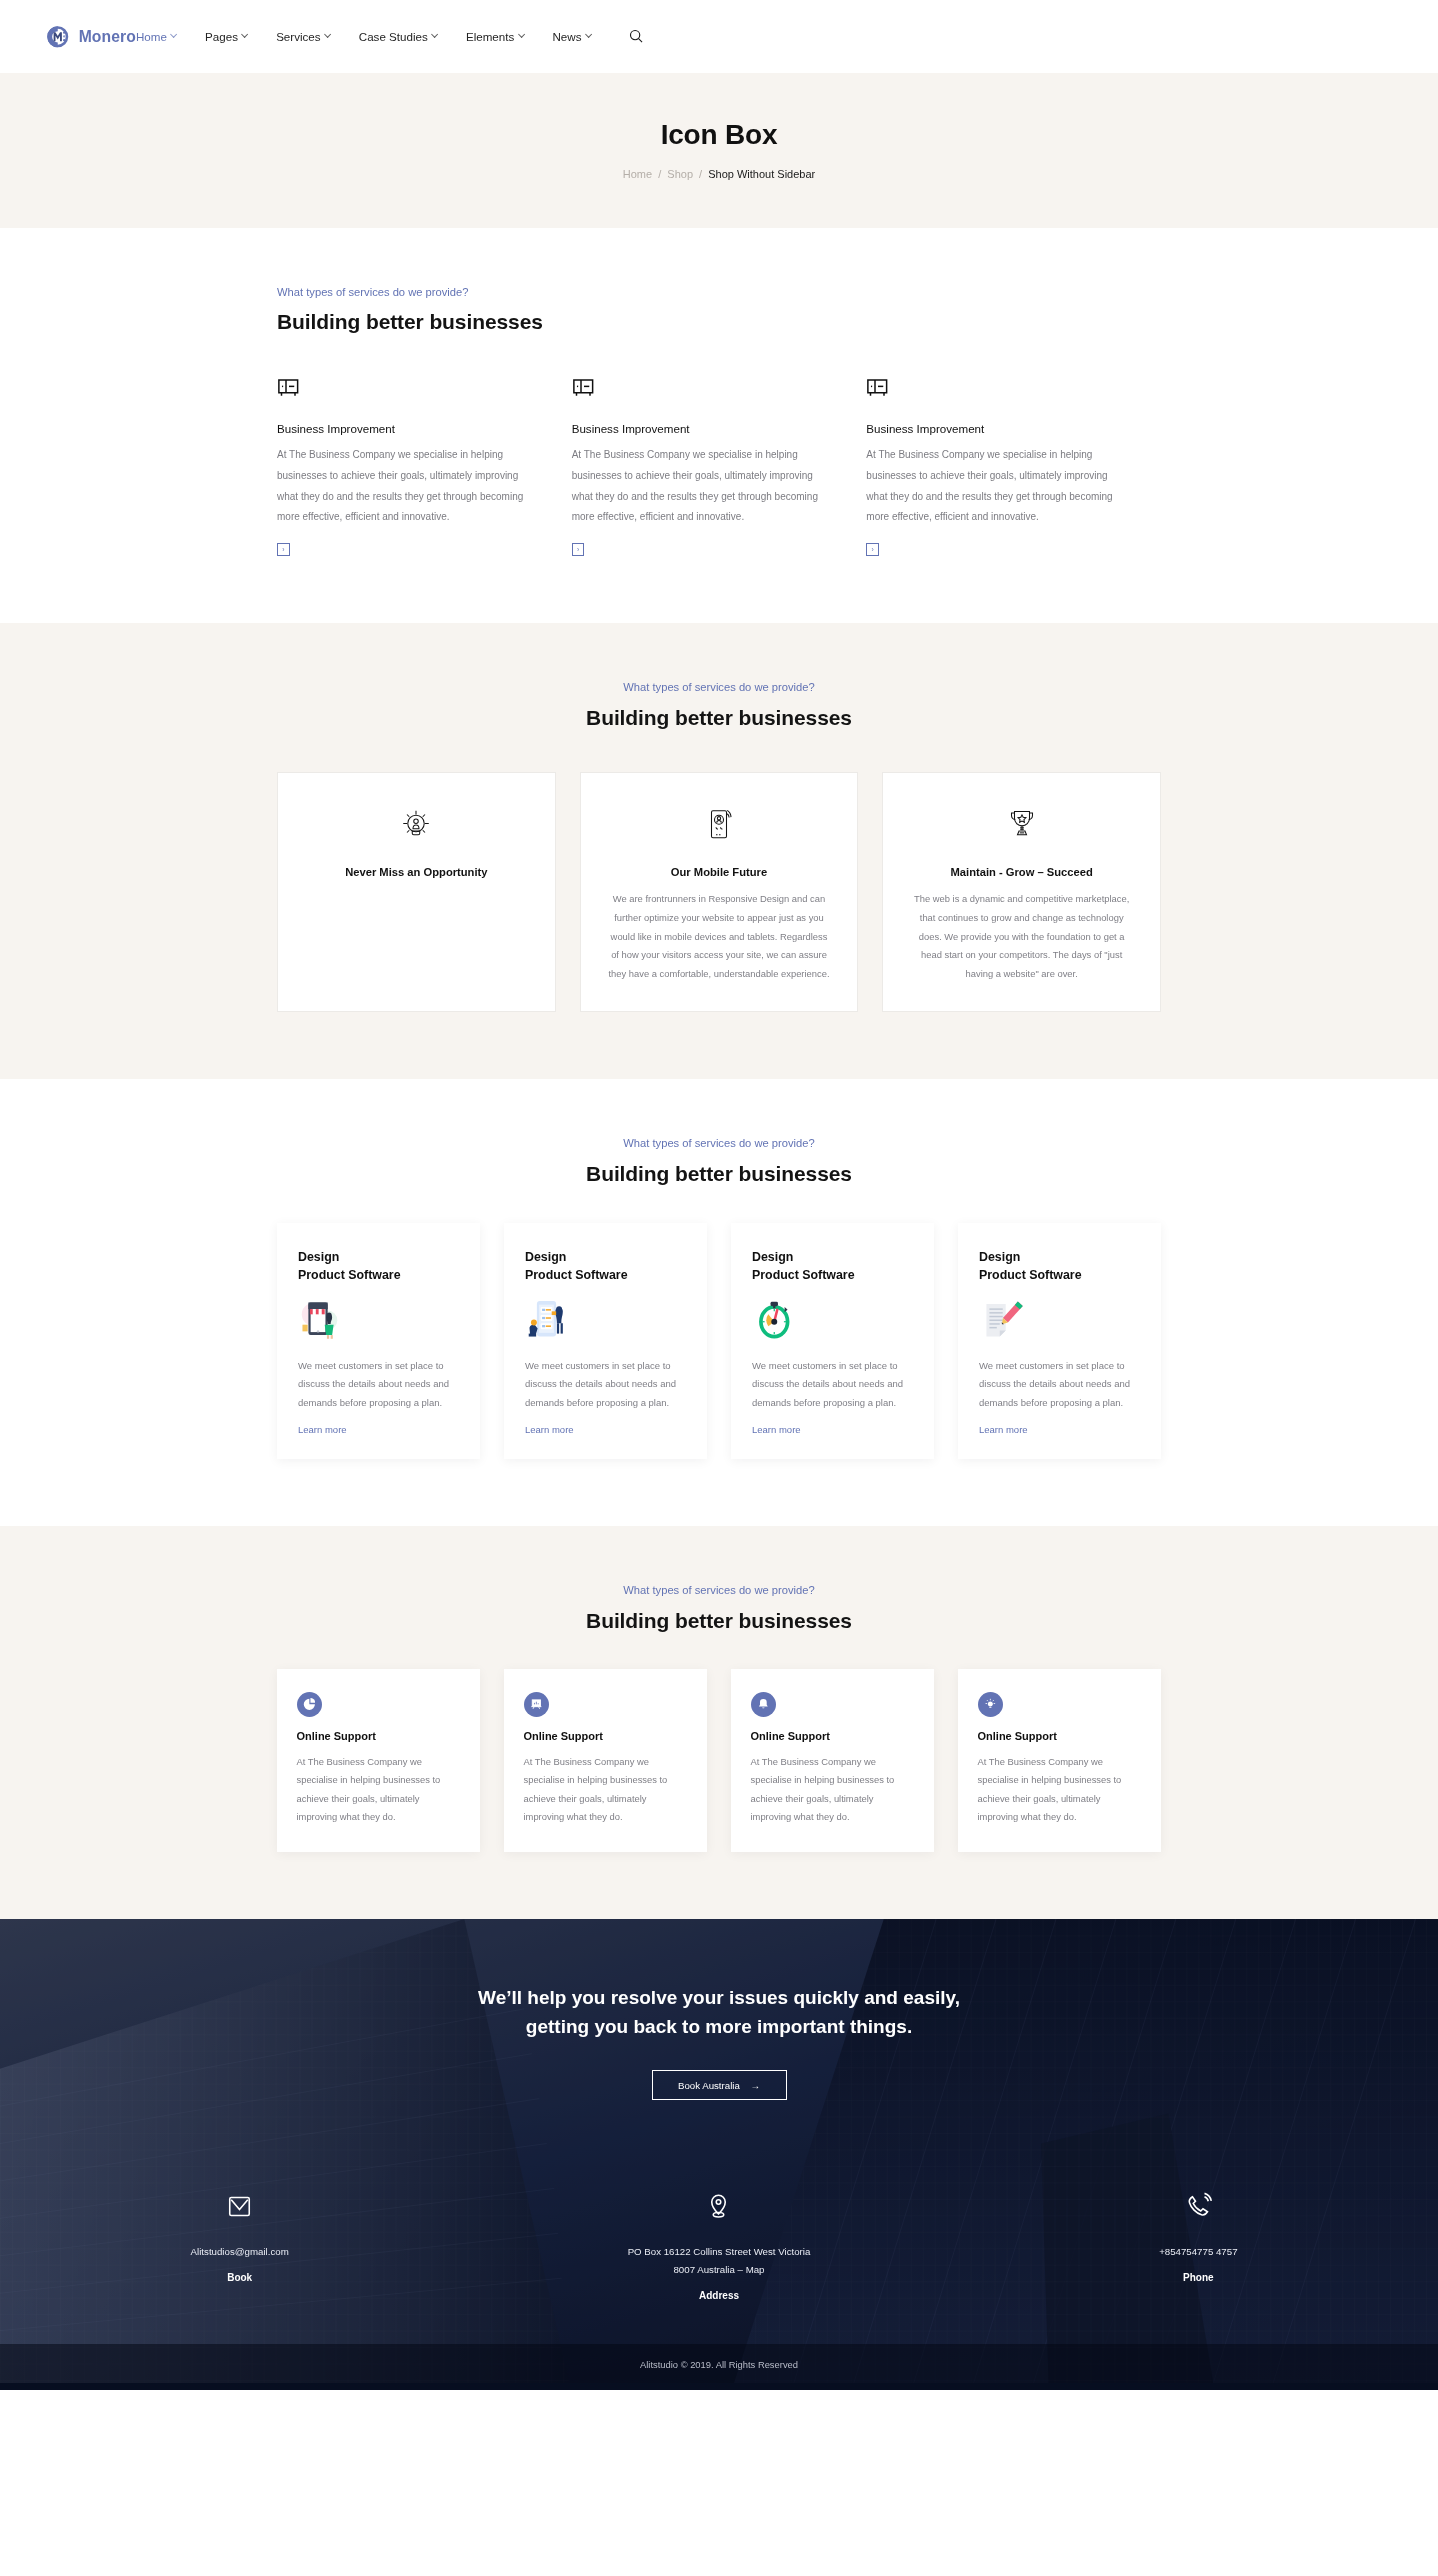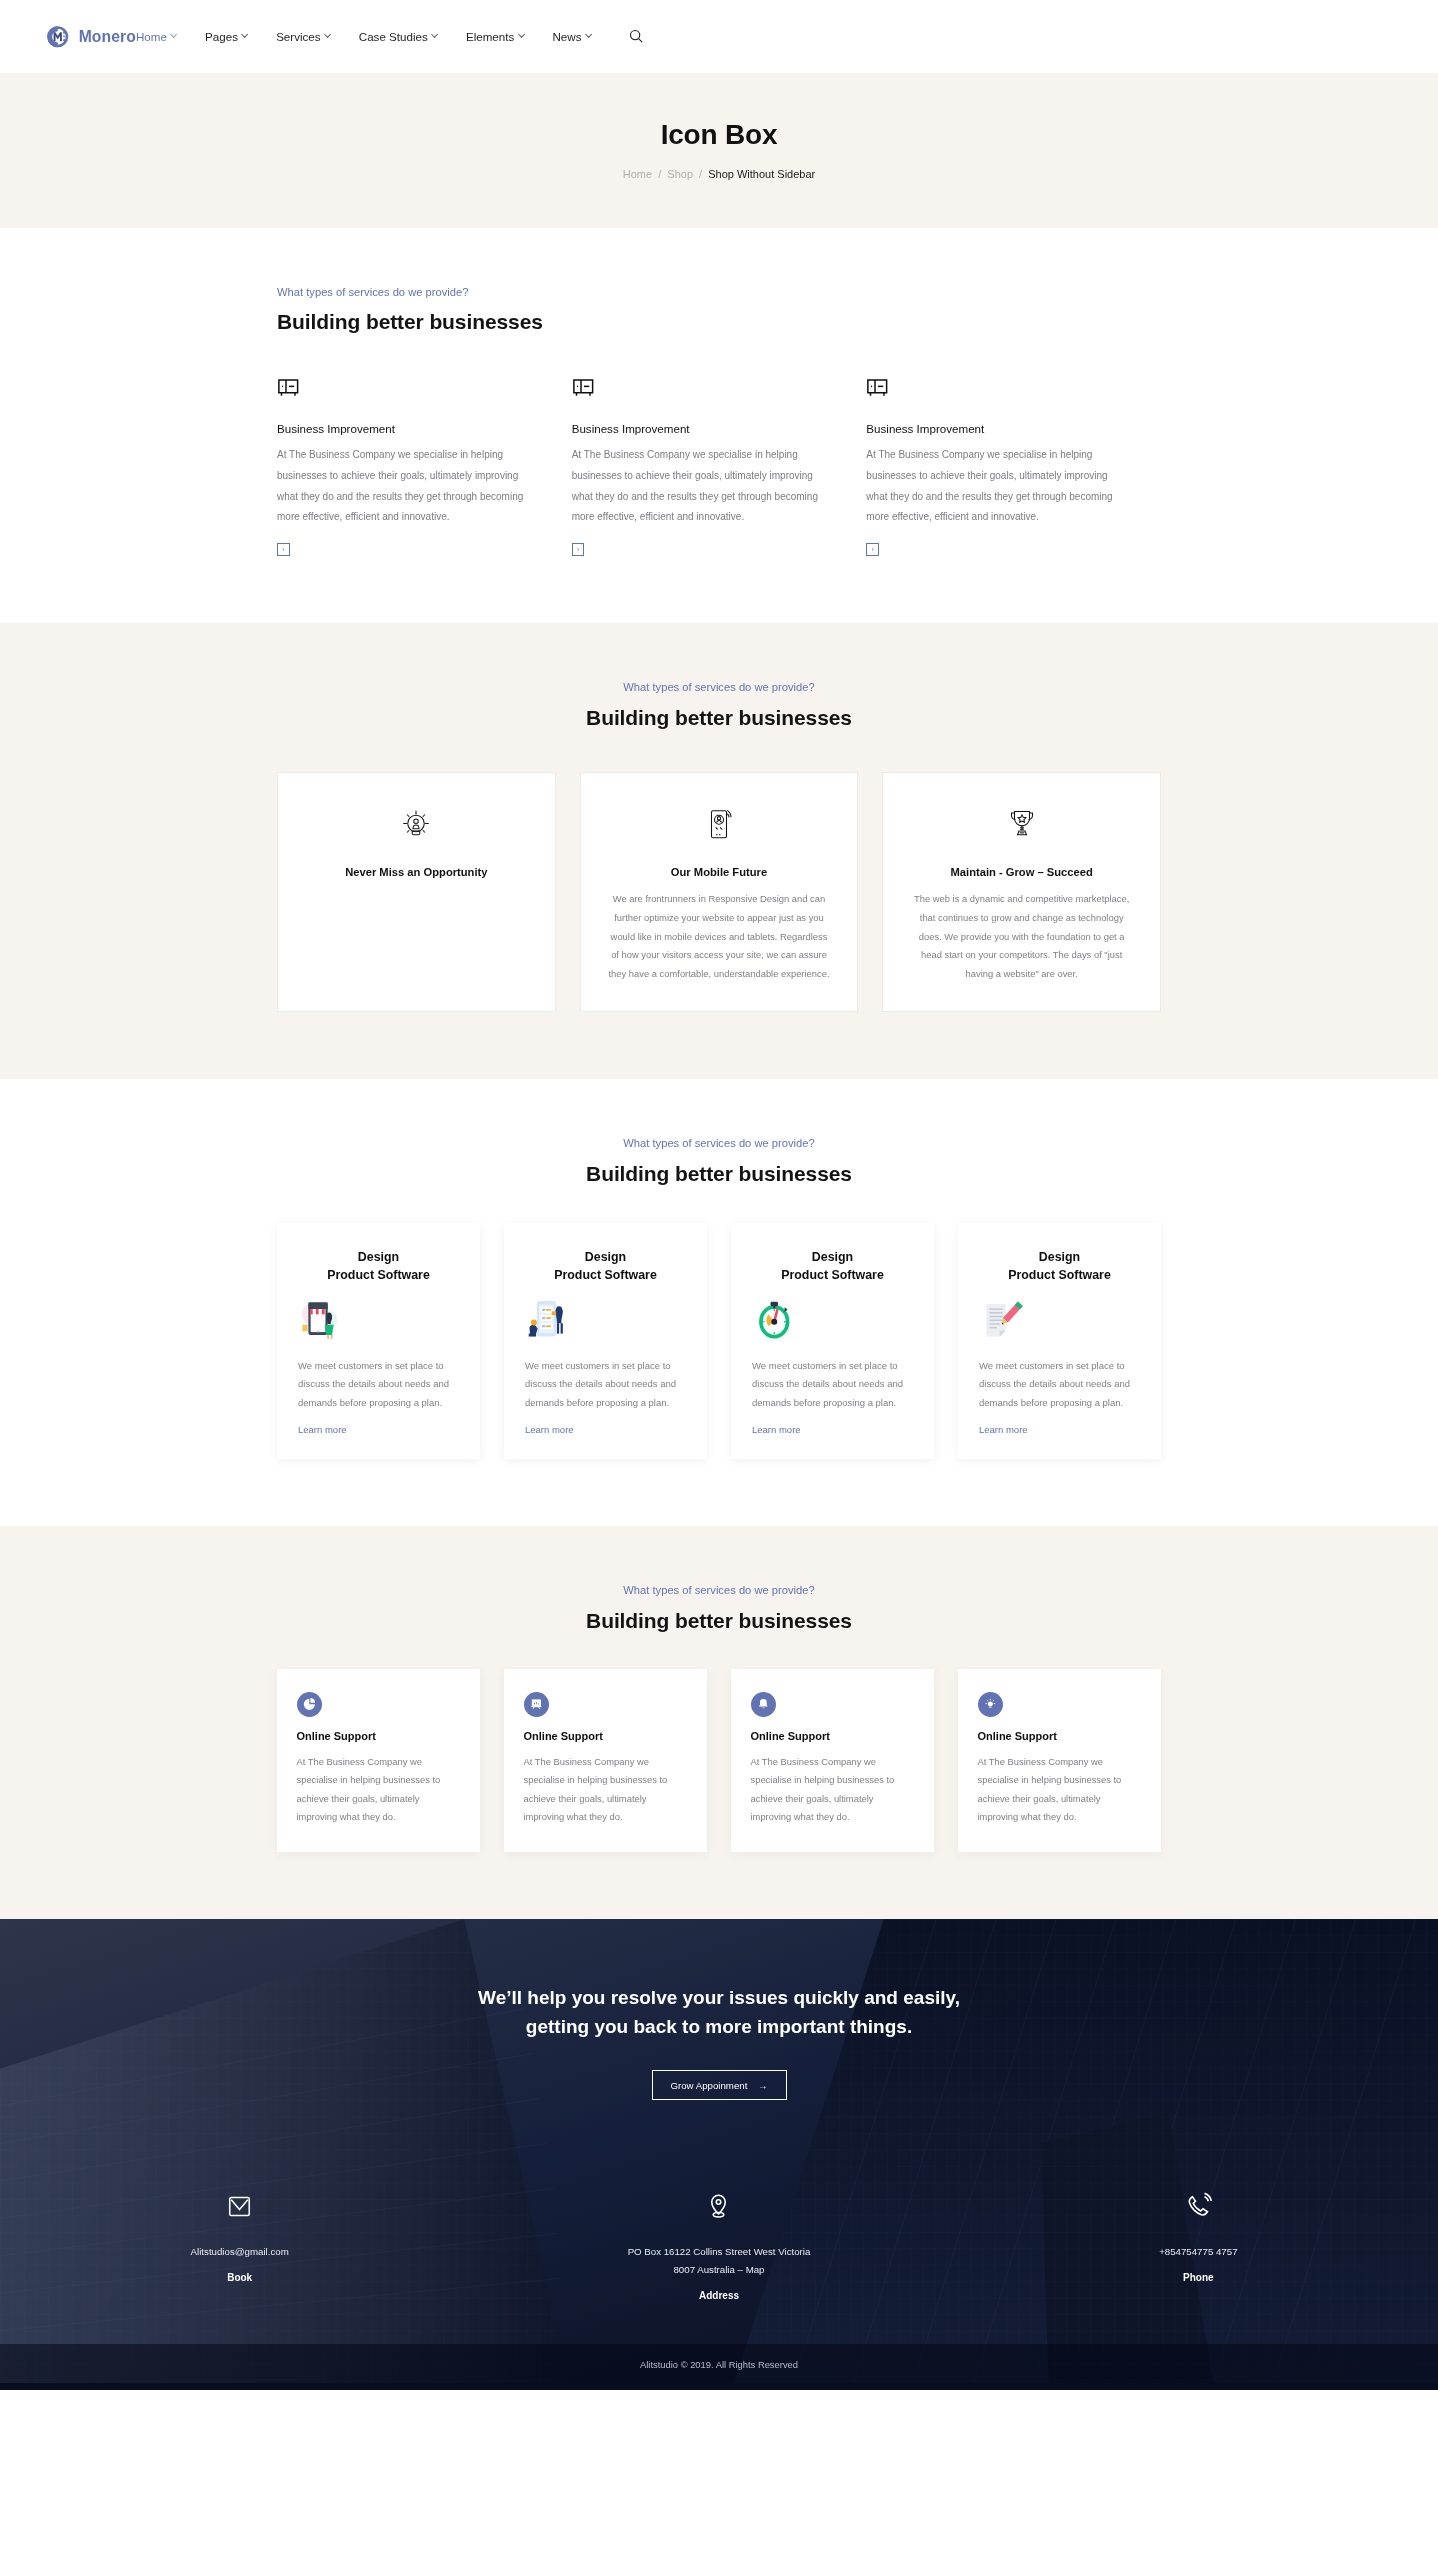--- a/index.html
+++ b/index.html
@@ -73,21 +73,21 @@
   .card2 .glyph { height:42px; margin-bottom:19.5px; display:flex; align-items:flex-end; justify-content:center; }
   .card2 h3 { font-size:11.2px; font-weight:700; color:#121212; margin-bottom:12px; }
   .card2 p { font-size:9.4px; line-height:2.0; color:#7f7f86; }
 
   
   .s3-head { margin-bottom:37px; }
   .card-row-3 { display:flex; justify-content:center; gap:24px; }
   .card3 {
     width:204px; background:#fff; padding:25.5px 21px 22.5px; box-shadow:0 1.5px 10.5px rgba(24,24,40,.06);
   }
-  .card3 h3 { font-size:12.4px; font-weight:700; color:#101010; line-height:1.42; margin-bottom:12px;text-align:center; }
+  .card3 h3 { font-size:12.4px; font-weight:700; color:#101010; line-height:1.42; margin-bottom:12px; }
   .card3 .illus { height:46px; margin:10.5px 0 15px; display:flex; align-items:center; }
   .card3 p { font-size:9.5px; line-height:1.92; color:#7f7f86; margin-bottom:10.5px; }
   .learn { font-size:9.5px; color:#6273b4; cursor:pointer; }
 
   
   .s4-head { margin-bottom:36px; }
   .card-row-4 { display:flex; justify-content:center; gap:24px; }
   .card4 { width:204px; background:#fff; padding:22.5px 19.5px 25.5px; box-shadow:0 1.5px 10.5px rgba(24,24,40,.05); }
   .circle-icon {
     width:25px; height:25px; border-radius:50%; background:#6273b4;
@@ -560,21 +560,21 @@
         </g>
         <polygon points="1390,300 1560,260 1620,620 1400,620" fill="#10192e" opacity=".85"></polygon>
         <polygon points="1390,300 1560,260 1620,620 1400,620" fill="url(#grid)"></polygon>
         <rect width="1920" height="620" fill="#060b1a" opacity=".28"></rect>
       </svg>
     </div>
 
     <div class="cta-inner">
       <div class="cta-head">We’ll help you resolve your issues quickly and easily, getting you back to more important things.</div>
       <div class="cta-btn">
-        <span>Grow Appoinment</span>
+        <span>Book Australia</span>
         <span>→</span>
       </div>
     </div>
 
     <div class="contact-row">
       <div class="contact-col">
         <div class="cicon">
           <svg width="33" height="33" viewBox="0 0 44 44" fill="none" stroke="#fff" stroke-width="2.1">
             <rect x="9" y="10" width="26" height="24" rx="2"></rect>
               <path d="M11 13l11 13 11-13"></path>

